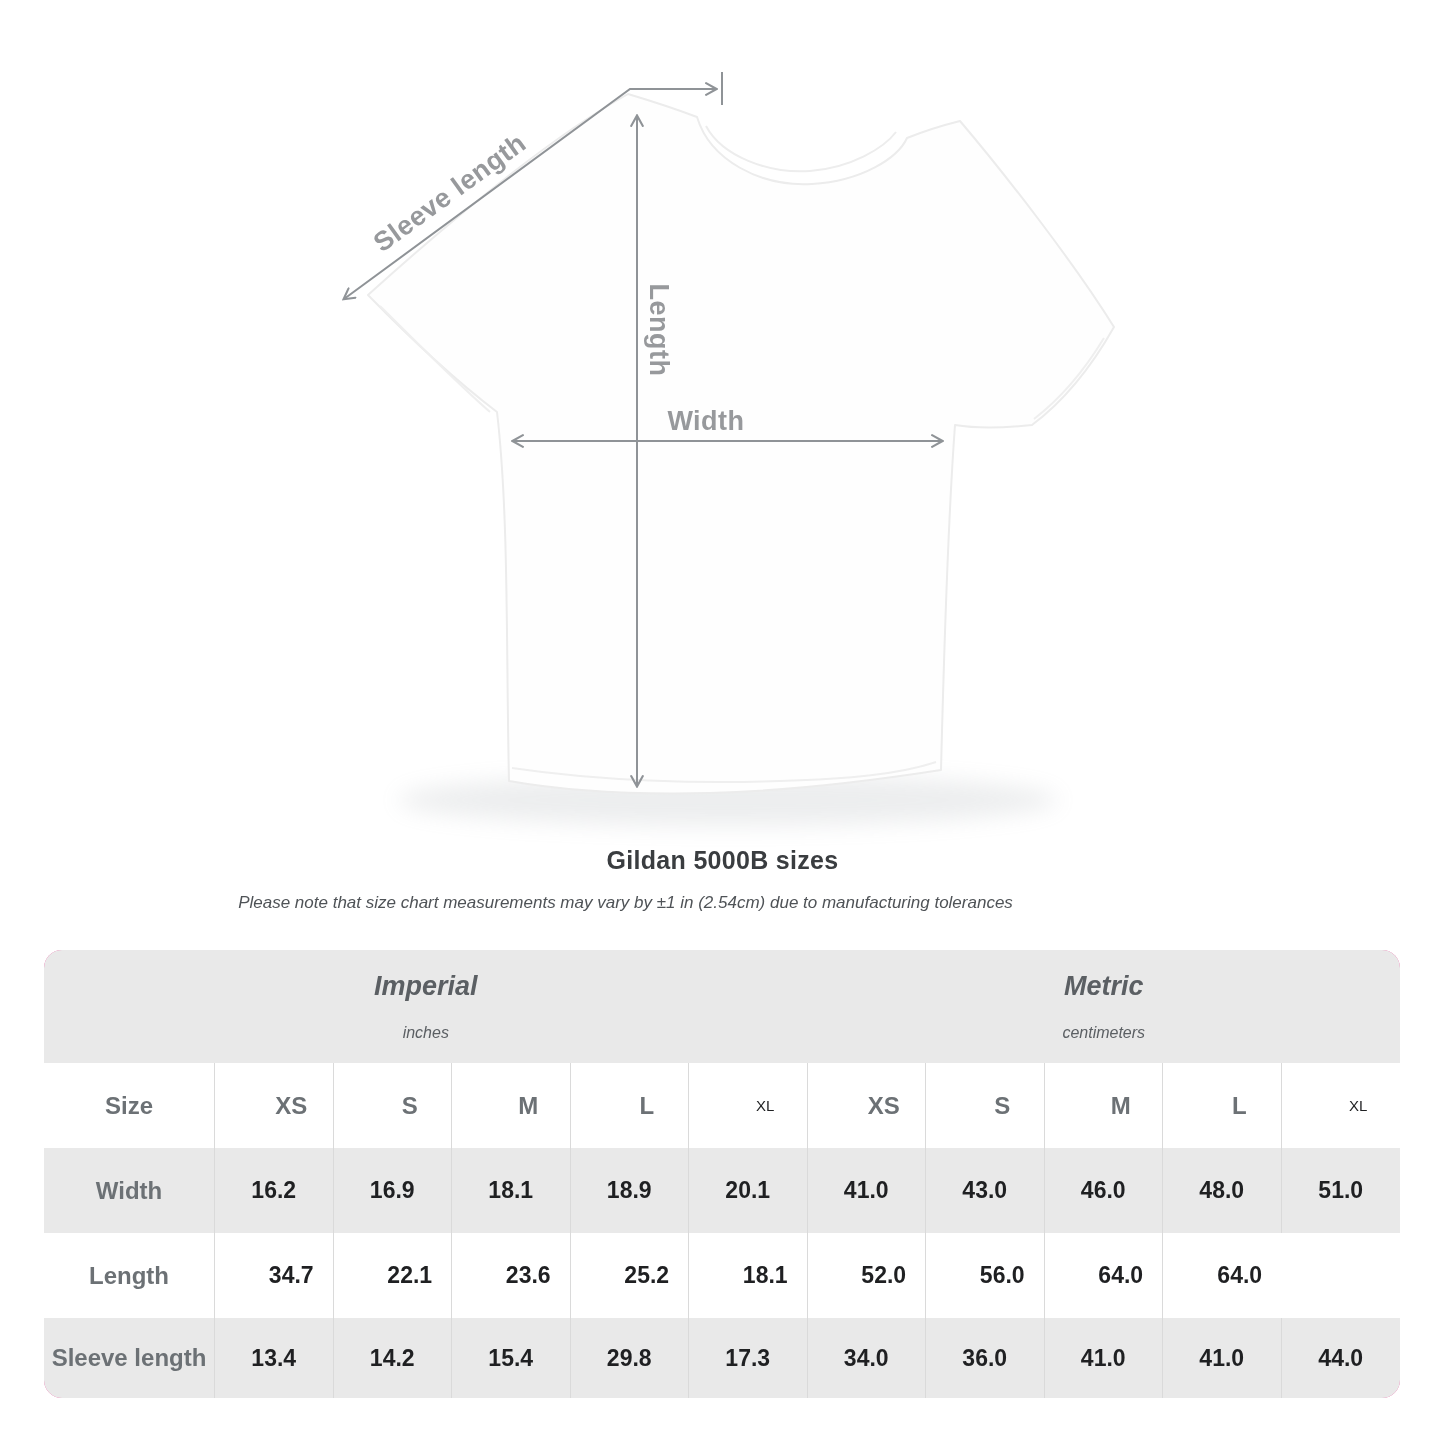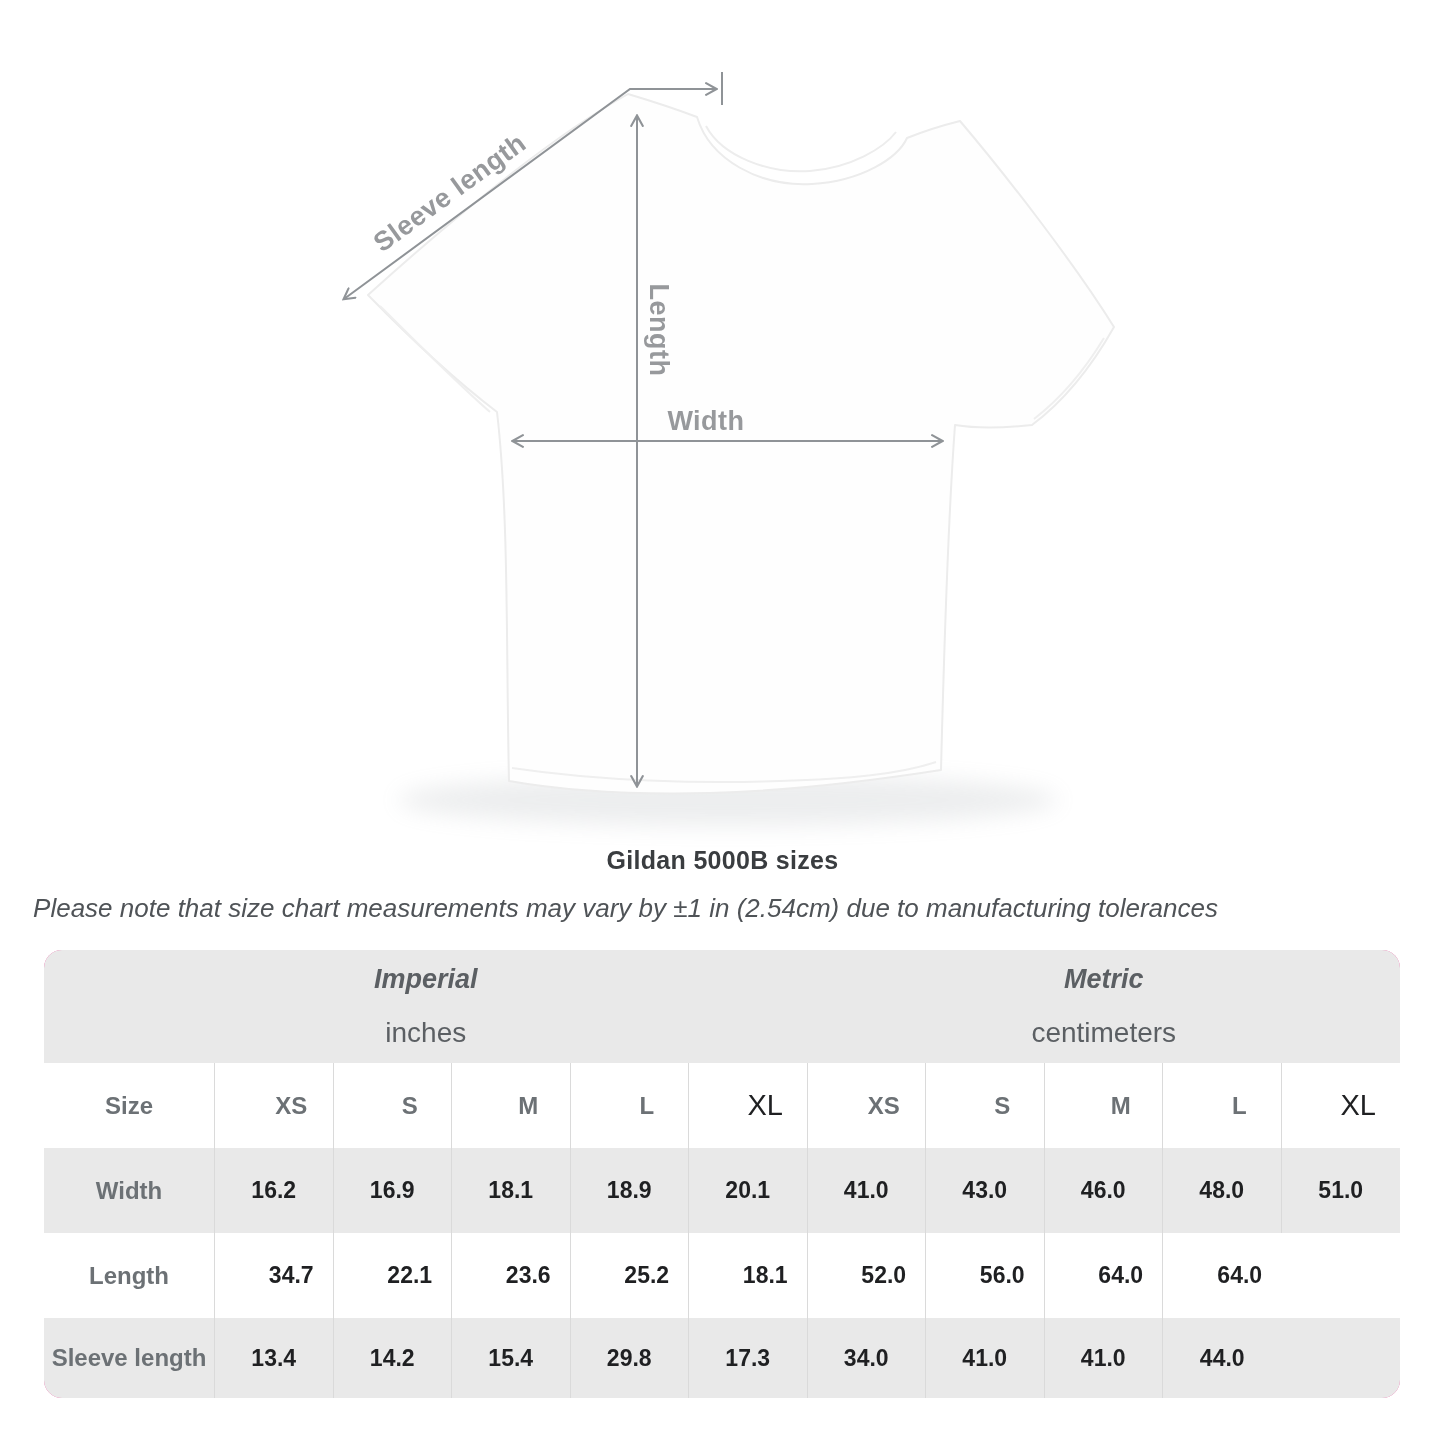--- a/index.html
+++ b/index.html
@@ -6,43 +6,43 @@
   body{width:1445px;height:1445px;position:relative;font-family:"Liberation Sans",sans-serif;overflow:hidden;}
   .stage{position:absolute;inset:0;}
 
   
   .figure{position:absolute;left:0;top:0;width:1445px;height:880px;}
 
   
   .title{position:absolute;left:0;top:846px;width:1445px;text-align:center;
          font-size:25px;font-weight:bold;color:#3a3d40;letter-spacing:0.3px;}
   .subtitle{position:absolute;left:0;top:893px;width:1251px;text-align:center;
-         font-size:26px;font-style:italic;color:#4f5357;}
+         font-size:17px;font-style:italic;color:#4f5357;}
 
   
   .table{position:absolute;left:44px;top:950px;width:1356px;height:448px;
          border-radius:18px;overflow:hidden;background:#ec4899;}
   .row{display:grid;grid-template-columns:171px repeat(10,1fr);}
   .row.gray{background:#e9e9e9;}
   .row.white{background:#ffffff;gap:35px;}
   .unit-row{height:113px;background:#e9e9e9;}
   .size-row{height:85px;}
   .data-row{height:85px;}
   .last-row{height:80px;}
   .unit-cell{display:flex;flex-direction:column;align-items:center;justify-content:center;}
   .span-imp{grid-column:1/7;}
   .span-met{grid-column:7/12;}
   .group-title{font-size:27px;font-weight:bold;font-style:italic;color:#5b5f63;}
-  .group-unit{font-size:28px;color:#5b5f63;margin-top:22px;}
+  .group-unit{font-size:16px;font-style:italic;color:#5b5f63;margin-top:22px;}
   .cell{display:flex;align-items:center;justify-content:center;
         border-right:1px solid #dadada;}
   .cell:last-child{border-right:none;}
   .head{font-size:24px;font-weight:bold;color:#6c7175;}
   .val{font-size:23px;font-weight:bold;color:#1f2022;}
-  .xl{font-size:29px;font-weight:normal;color:#1f2022;}
+  .xl{font-size:15px;font-weight:normal;color:#1f2022;}
 </style>
 </head>
 <body>
 
 <div class="stage">
 
   <svg class="figure" viewBox="0 0 1445 880" width="1445" height="880">
     <defs>
       <marker id="ah" viewBox="0 0 12 12" markerWidth="14" markerHeight="14" refX="10" refY="6" orient="auto-start-reverse" markerUnits="userSpaceOnUse">
         <path d="M1.5,1 L10.5,6 L1.5,11" fill="none" stroke="#8f9397" stroke-width="1.8" stroke-linecap="round"></path>
@@ -149,19 +149,20 @@
     </div>
 
     <div class="row gray last-row">
       <div class="cell head">Sleeve length</div>
       <div class="cell val">13.4</div>
       <div class="cell val">14.2</div>
       <div class="cell val">15.4</div>
       <div class="cell val">29.8</div>
       <div class="cell val">17.3</div>
       <div class="cell val">34.0</div>
+      <div class="cell val">36.0</div>
       <div class="cell val">41.0</div>
       <div class="cell val">41.0</div>
       <div class="cell val">44.0</div>
     </div>
 
   </div>
 </div>
 
 </body></html>

